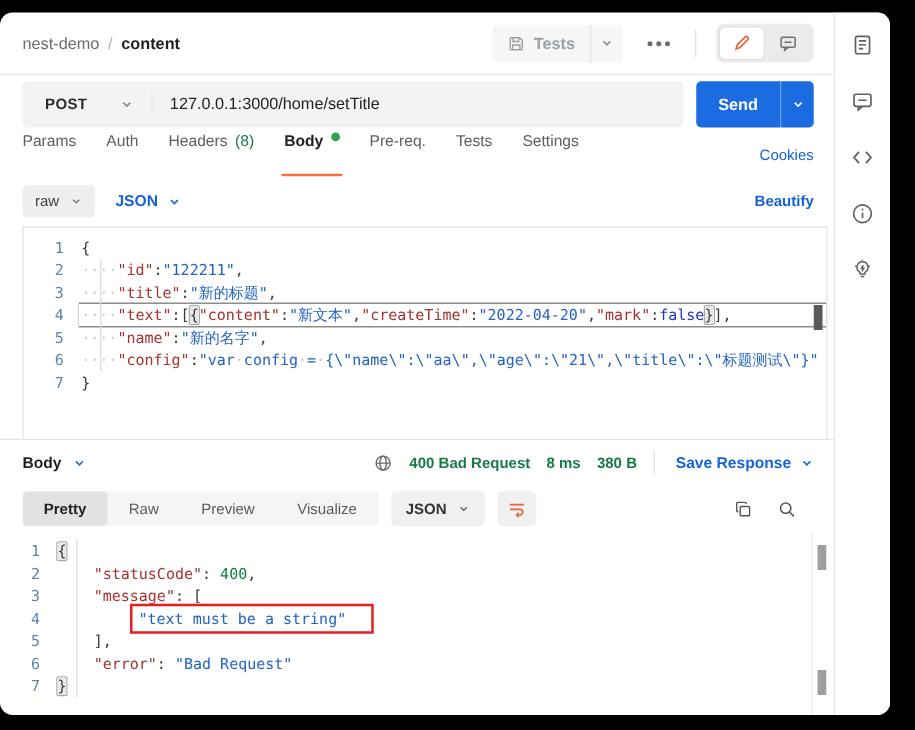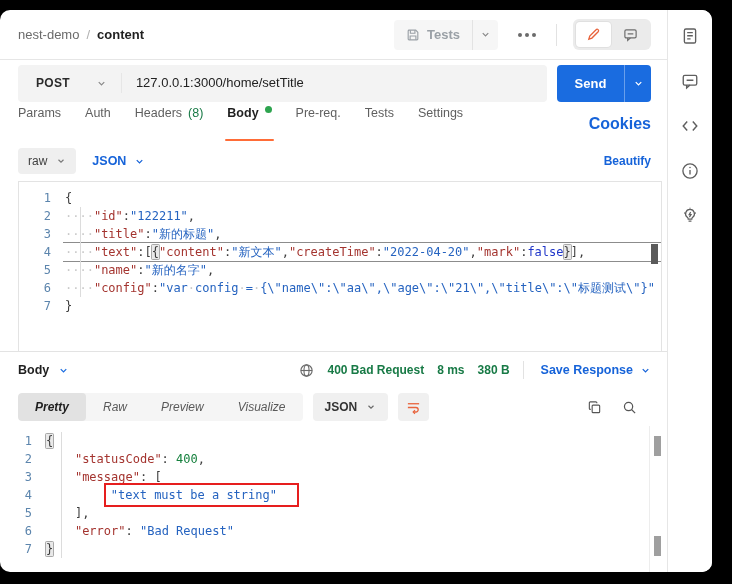--- a/index.html
+++ b/index.html
@@ -41,21 +41,21 @@
   .send-label { flex:1; display:flex; align-items:center; justify-content:center; font-size:13px; font-weight:600; }
   .send-caret { width:27px; display:flex; align-items:center; justify-content:center; border-left:1px solid rgba(255,255,255,.35); }
 
   
   .tabsrow { height:35px; display:flex; align-items:stretch; gap:24px; padding:0 16px 0 18px; font-size:12.5px; color:#5f5f5f; }
   .tab { display:flex; align-items:flex-start; gap:6px; position:relative; cursor:default; }
   .tab .cnt { color:#187a46; }
   .tab.active { color:#1f1f1f; font-weight:600; }
   .tab.active::after { content:""; position:absolute; left:-2px; right:-2px; bottom:0; height:2px; background:#ff6c37; border-radius:1px; }
   .dot { width:7px; height:7px; border-radius:50%; background:#2ea44f; }
-  .cookies { margin-left:auto; display:flex; align-items:center; color:#1663d9; font-weight:700; font-size:16px;text-align:center; }
+  .cookies { margin-left:auto; display:flex; align-items:center; color:#1663d9; font-weight:400; font-size:12px;text-align:center; }
 
   
   .formatrow { height:40px; display:flex; align-items:center; gap:16px; padding:0 16px 0 18px; }
   .raw-pill { display:flex; align-items:center; gap:9px; background:#efefef; border-radius:4px; padding:6px 10px; font-size:12px; color:#3f3f3f; }
   .raw-pill .chev, .lang .chev { color:#777; }
   .lang { display:flex; align-items:center; gap:8px; color:#1663d9; font-weight:700; font-size:12.5px; }
   .lang .chev { color:#1663d9; }
   .beautify { margin-left:auto; color:#1663d9; font-weight:700; font-size:12px; }
 
   
@@ -79,21 +79,21 @@
   
   .resp-header { height:37px; border-top:1px solid #e3e3e3; display:flex; align-items:center; padding:0 16px 0 18px; }
   .resp-view { display:flex; align-items:center; gap:9px; font-size:12.5px; font-weight:600; color:#1f1f1f; }
   .resp-view .chev { color:#1a6ce0; }
   .resp-meta { margin-left:auto; display:flex; align-items:center; gap:13px; font-size:12px; }
   .globe { color:#6b6b6b; display:flex; }
   .grn { color:#187a46; font-weight:600; }
   .save-resp { display:flex; align-items:center; gap:7px; color:#1663d9; font-weight:700; font-size:12.5px; margin-left:4px; }
 
   .resp-toolbar { height:38px; display:flex; align-items:center; gap:10px; padding:0 16px 0 18px; }
-  .seg { display:flex; background:#f5f5f5; border-radius:4px; height:28px; font-size:12px; color:#5a5a5a; overflow:hidden;font-style:italic; }
+  .seg { display:flex; background:#f5f5f5; border-radius:4px; height:28px; font-size:12px; color:#5a5a5a; overflow:hidden; }
   .seg .seg-item { padding:0 17px; display:flex; align-items:center; }
   .seg .seg-item.on { background:#e2e2e2; color:#1f1f1f; font-weight:600; border-radius:4px; }
   .lang-pill { display:flex; align-items:center; gap:9px; background:#f0f0f0; border-radius:4px; height:28px; padding:0 12px; font-size:12px; font-weight:600; color:#333; }
   .lang-pill .chev { color:#666; }
   .wrap-btn { width:31px; height:28px; background:#f0f0f0; border-radius:4px; display:flex; align-items:center; justify-content:center; color:#e8633c; }
   .resp-icons { margin-left:auto; display:flex; align-items:center; gap:20px; color:#555; padding-right:14px; }
 
   .resp-body { flex:1; position:relative; padding-top:6px; overflow:hidden; }
   .resp-scroll { position:absolute; right:0; top:0; bottom:0; width:18px; border-left:1px solid #ededed; }
   .resp-scroll .thumb { position:absolute; left:4px; width:7px; height:20px; background:#9f9f9f; }

